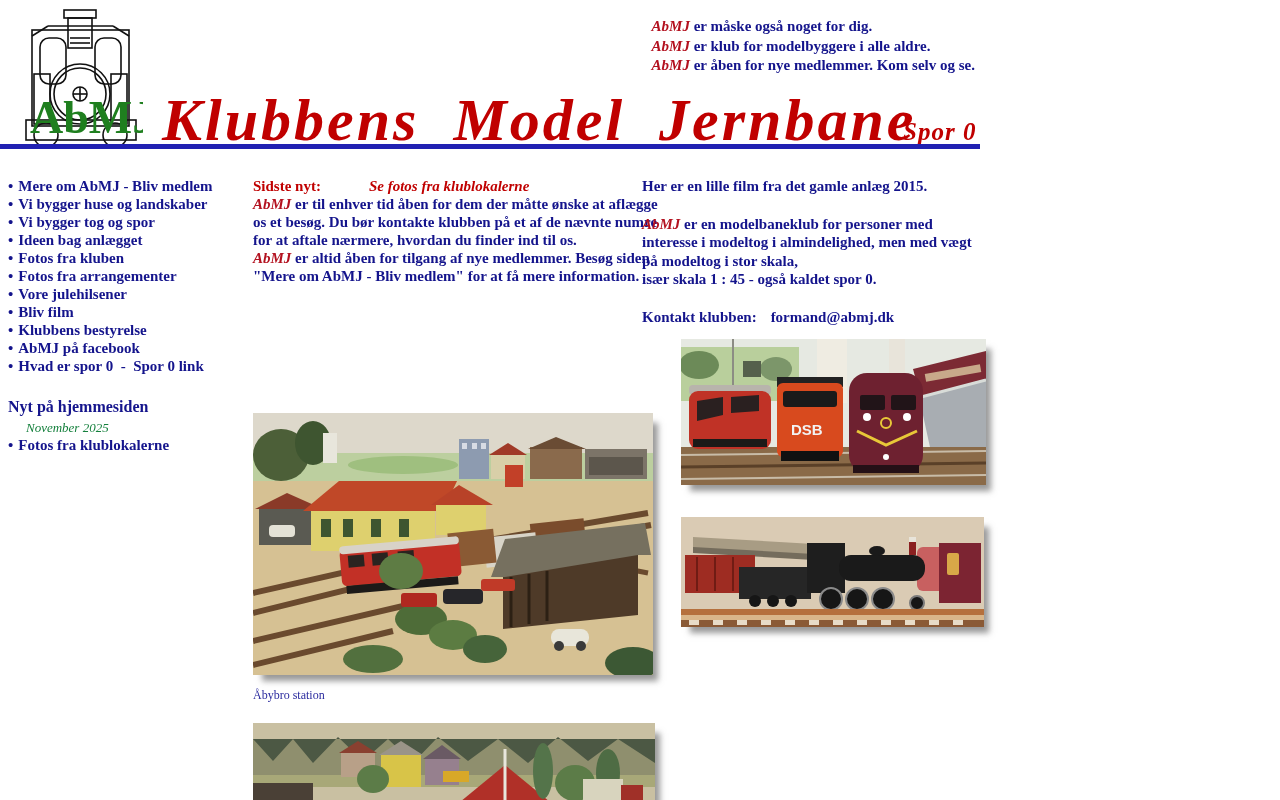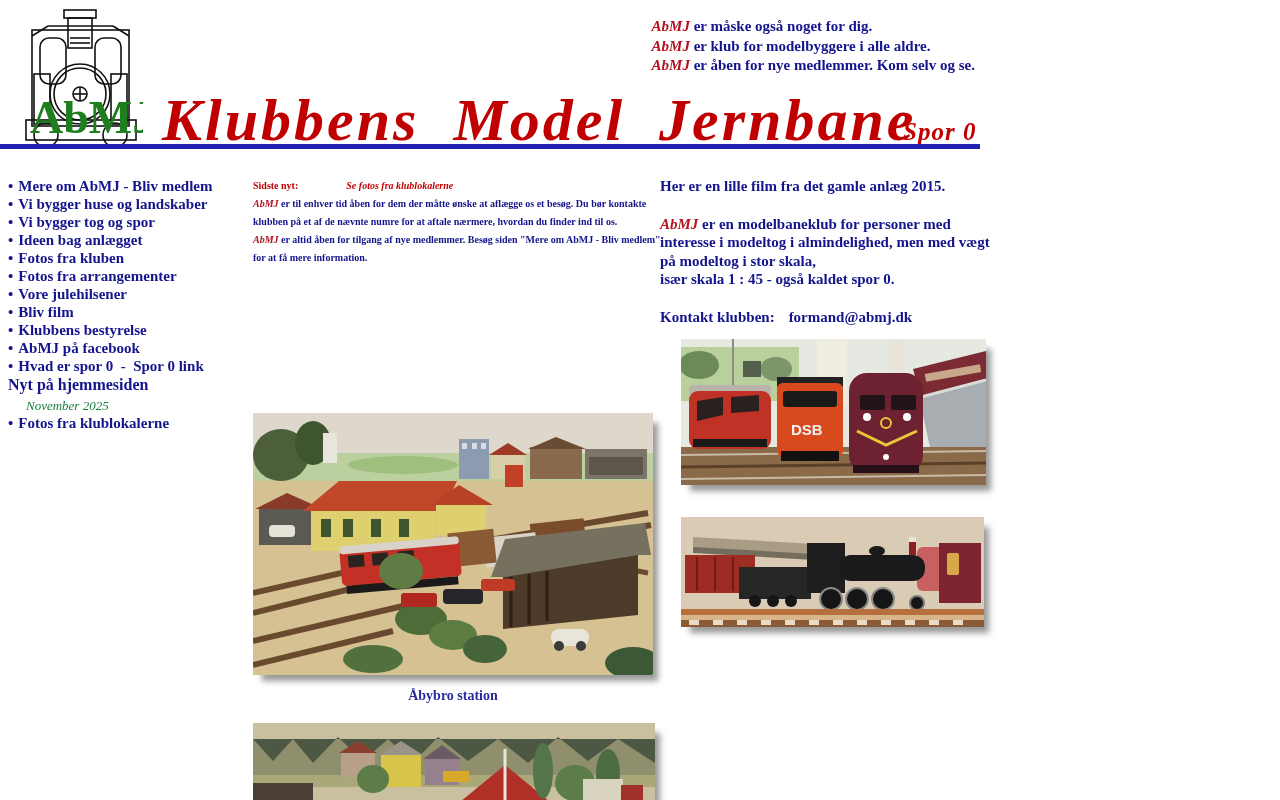--- a/index.html
+++ b/index.html
@@ -14,30 +14,30 @@
   
   .logo{left:18px;top:8px;width:125px;height:140px;cursor:pointer;}
   .tagline{top:17px;right:305px;text-align:left;font-size:15px;font-weight:bold;line-height:19.5px;color:#14148c;}
   .title-main{left:162px;top:90px;font-size:60px;line-height:1;font-style:italic;font-weight:bold;color:#c00000;letter-spacing:3px;word-spacing:16px;white-space:nowrap;}
   .title-suffix{left:903px;top:119px;font-size:25px;line-height:1;font-style:italic;font-weight:bold;color:#c00000;letter-spacing:1px;white-space:nowrap;}
   .blue-rule{left:0;top:144px;width:980px;height:5px;background:#2121b2;}
   
   .sidebar{left:8px;top:177px;width:242px;}
   .sb-item{font-size:15px;font-weight:bold;line-height:18px;color:#14148c;cursor:pointer;white-space:pre-wrap;}
   .sb-item .blt{margin-right:5px;}
-  .news-heading{font-size:16px;font-weight:bold;color:#14148c;line-height:20px;}
+  .news-heading{margin-top:22px;font-size:16px;font-weight:bold;color:#14148c;line-height:20px;}
   .news-date{margin-top:3px;padding-left:18px;font-size:13px;font-style:italic;color:#15803d;line-height:16px;}
   
-  .midcol{left:253px;top:177px;width:418px;font-size:10px;font-weight:bold;line-height:18px;color:#14148c;}
+  .midcol{left:253px;top:177px;width:418px;font-size:15px;font-weight:bold;line-height:18px;color:#14148c;}
   .sidste-link{margin-left:48px;font-style:italic;cursor:pointer;}
   .photo{position:absolute;box-shadow:7px 8px 6px -2px rgba(70,70,70,0.55);border-radius:2px;background:#84cc16;}
   .photo svg{display:block;}
-  .caption{left:253px;top:688px;width:400px;text-align:center;font-size:14px;color:#2a2a9e;font-weight:bold;}
+  .caption{left:253px;top:688px;width:400px;text-align:left;font-size:12px;color:#2a2a9e;}
   
-  .rightcol{left:660px;top:177px;width:332px;font-size:15px;font-weight:bold;line-height:18.5px;color:#14148c;}
+  .rightcol{left:642px;top:177px;width:332px;font-size:15px;font-weight:bold;line-height:18.5px;color:#14148c;}
   .spacer{height:19px;}
   .email{margin-left:14px;cursor:pointer;}
   .link{cursor:pointer;}
 </style>
 </head>
 <body>
 
 <div class="abs logo">
   <svg viewBox="0 0 125 140" width="125" height="140">
     <g fill="none" stroke="#111" stroke-width="1.6">

